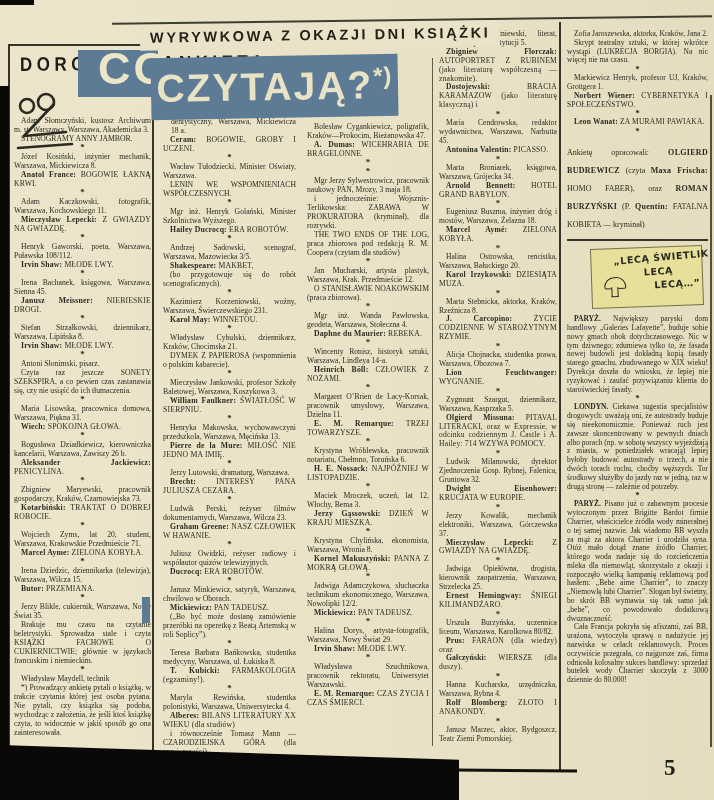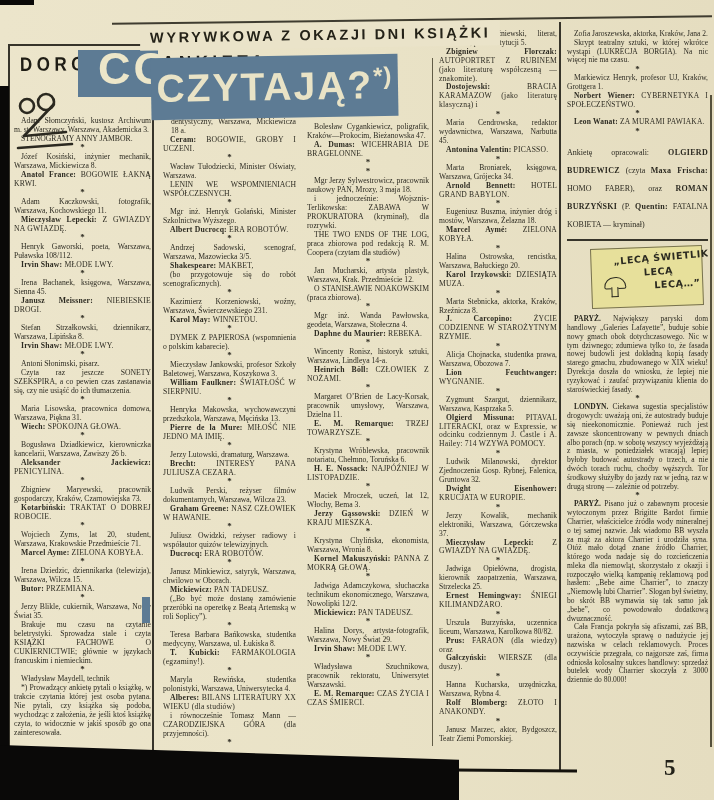--- a/index.html
+++ b/index.html
@@ -188,35 +188,36 @@
         <p class="book"><b>Ceram: </b>BOGOWIE, GROBY I UCZENI.</p>
       </div>
       <div class="sep">*</div>
       <div class="entry">
         <p class="person">Wacław Tułodziecki, Minister Oświaty, Warszawa.</p>
         <p class="note">LENIN WE WSPOMNIENIACH WSPÓŁCZESNYCH.</p>
       </div>
       <div class="sep">*</div>
       <div class="entry">
         <p class="person">Mgr inż. Henryk Golański, Minister Szkolnictwa Wyższego.</p>
-        <p class="book"><b>Albert Ducrocq: </b>ERA ROBOTÓW.</p>
+        <p class="book"><b>Hailey Ducrocq: </b>ERA ROBOTÓW.</p>
       </div>
       <div class="sep">*</div>
       <div class="entry">
         <p class="person">Andrzej Sadowski, scenograf, Warszawa, Mazowiecka 3/5.</p>
         <p class="book"><b>Shakespeare: </b>MAKBET,</p>
         <p class="note">(bo przygotowuje się do robót scenograficznych).</p>
       </div>
       <div class="sep">*</div>
       <div class="entry">
         <p class="person">Kazimierz Korzeniowski, woźny, Warszawa, Świerczewskiego 231.</p>
         <p class="book"><b>Karol May: </b>WINNETOU.</p>
       </div>
       <div class="sep">*</div>
       <div class="entry">
+        <p class="person">Władysław Cybulski, dziennikarz, Kraków, Chocimska 21.</p>
         <p class="note">DYMEK Z PAPIEROSA (wspomnienia o polskim kabarecie).</p>
       </div>
       <div class="sep">*</div>
       <div class="entry">
         <p class="person">Mieczysław Jankowski, profesor Szkoły Baletowej, Warszawa, Koszykowa 3.</p>
         <p class="book"><b>William Faulkner: </b>ŚWIATŁOŚĆ W SIERPNIU.</p>
       </div>
       <div class="sep">*</div>
       <div class="entry">
         <p class="person">Henryka Makowska, wychowawczyni przedszkola, Warszawa, Męcińska 13.</p>

